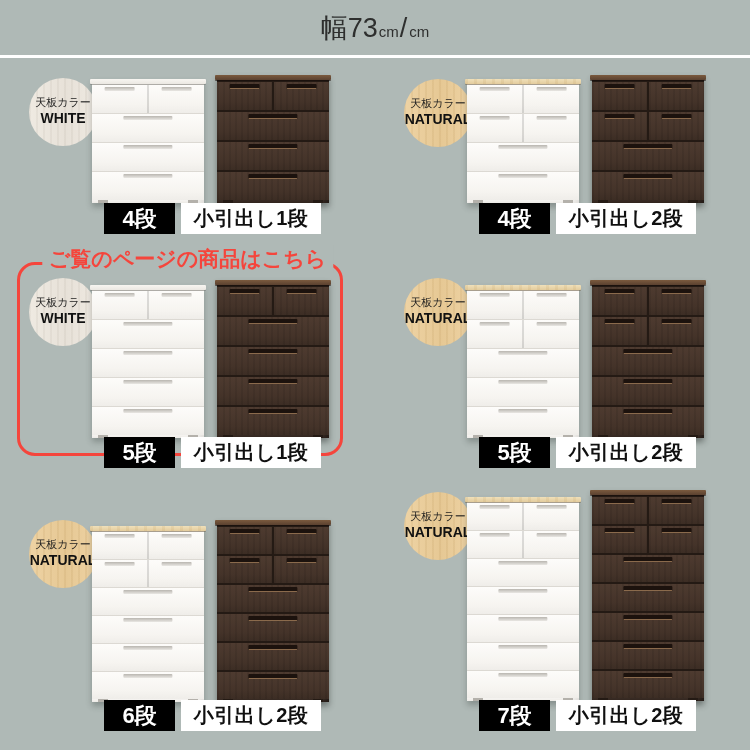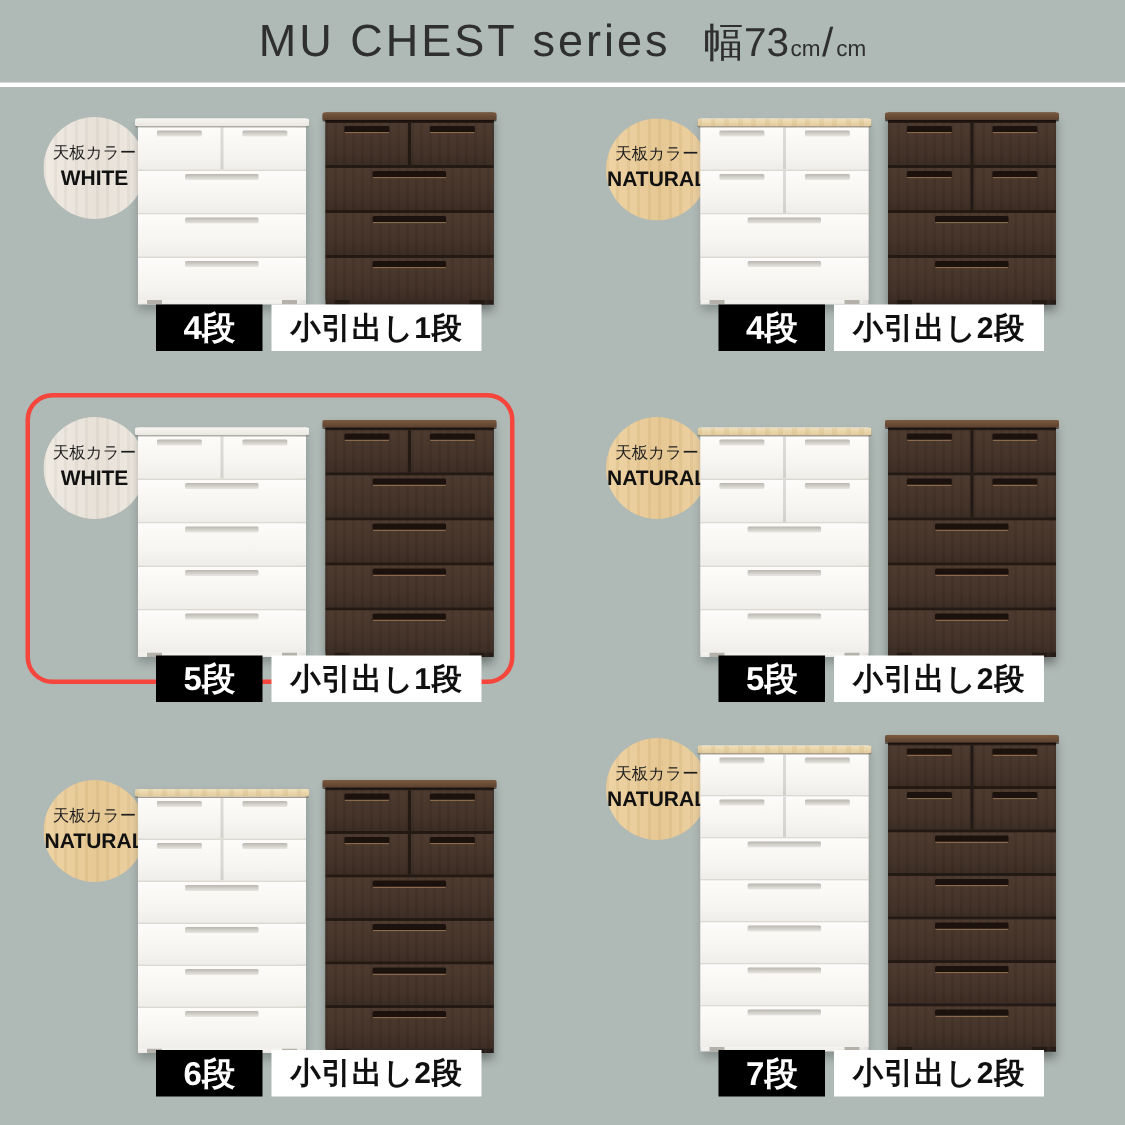--- a/index.html
+++ b/index.html
@@ -125,21 +125,20 @@
     background:#afb9b6;padding:0 7px;white-space:nowrap;
     color:#f5453c;font-size:21px;font-weight:bold;letter-spacing:0;z-index:2;
   }
 </style>
 </head>
 <body>
 
 <div class="page">
 
   <header class="header">
-    <span class="series-title">MU CHEST series</span>
     <span class="size-spec">
         <span>幅73</span>
         <span class="unit">cm</span>
         <span class="sep">/</span>
         <span class="unit">cm</span>
       </span>
   </header>
   <div class="header-rule"></div>
 
   <section class="cell cell1">
@@ -289,20 +288,21 @@
         </div>
       </div>
     <div class="label-bar">
       <span class="tier-box">4段</span>
       <span class="sub-box">小引出し2段</span>
     </div>
   </section>
 
   <section class="cell cell3">
     <div class="hl-frame"></div>
+    <div class="hl-text">ご覧のページの商品はこちら</div>
     <div class="badge wood-white">
       <span class="badge-title">天板カラー</span>
       <span class="badge-color">WHITE</span>
     </div>
     <div class="chest-mount">
         <div class="chest white">
           <div class="board white"></div>
           <div class="tier" style="height: 28px;">
             <div class="drawer half">
               <div class="handle" style="position: absolute;"></div>

